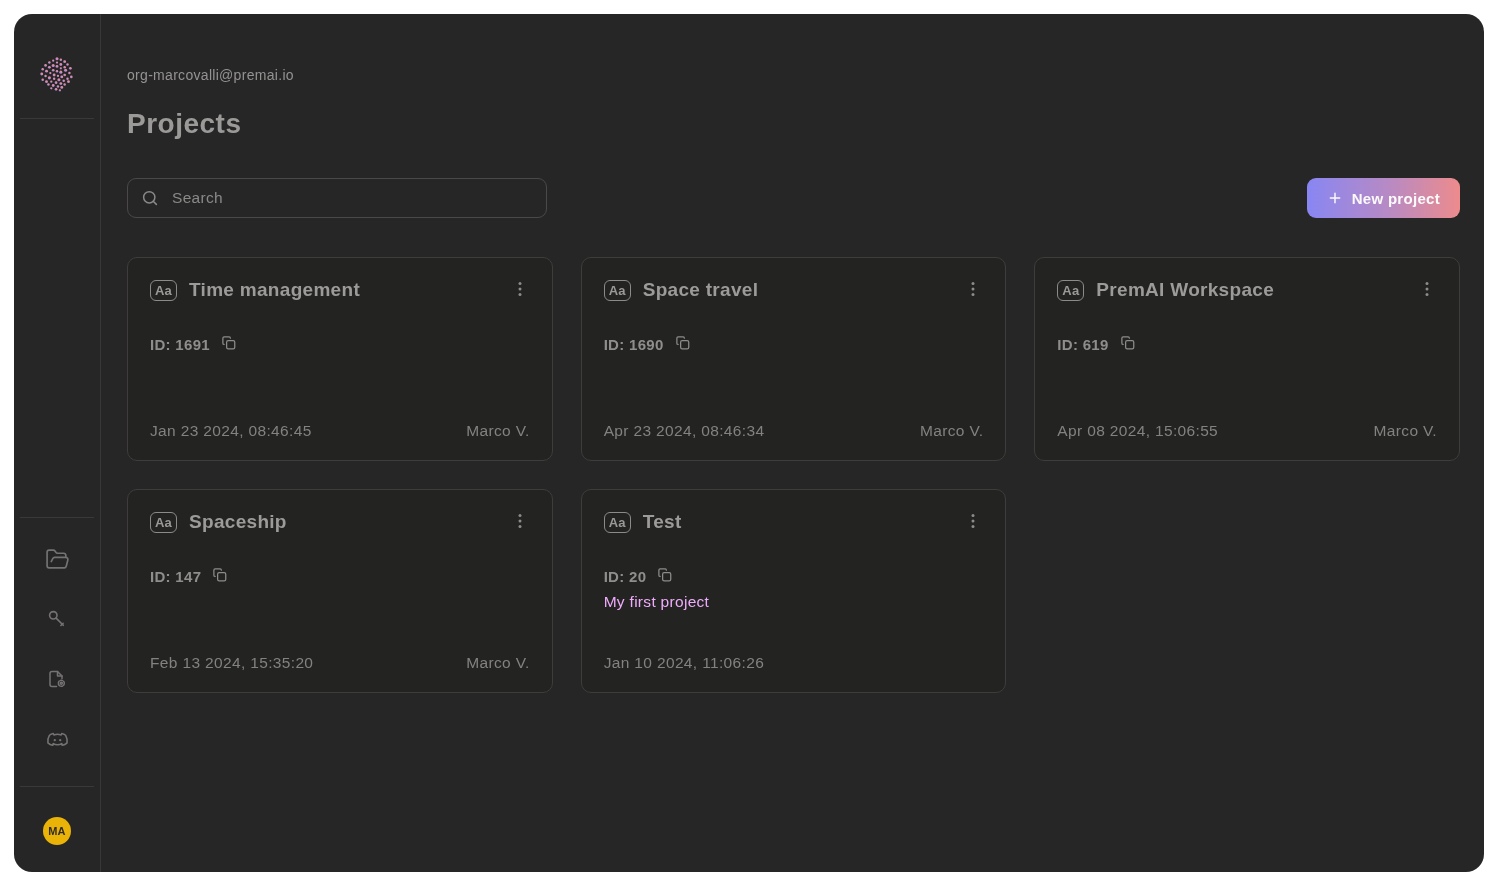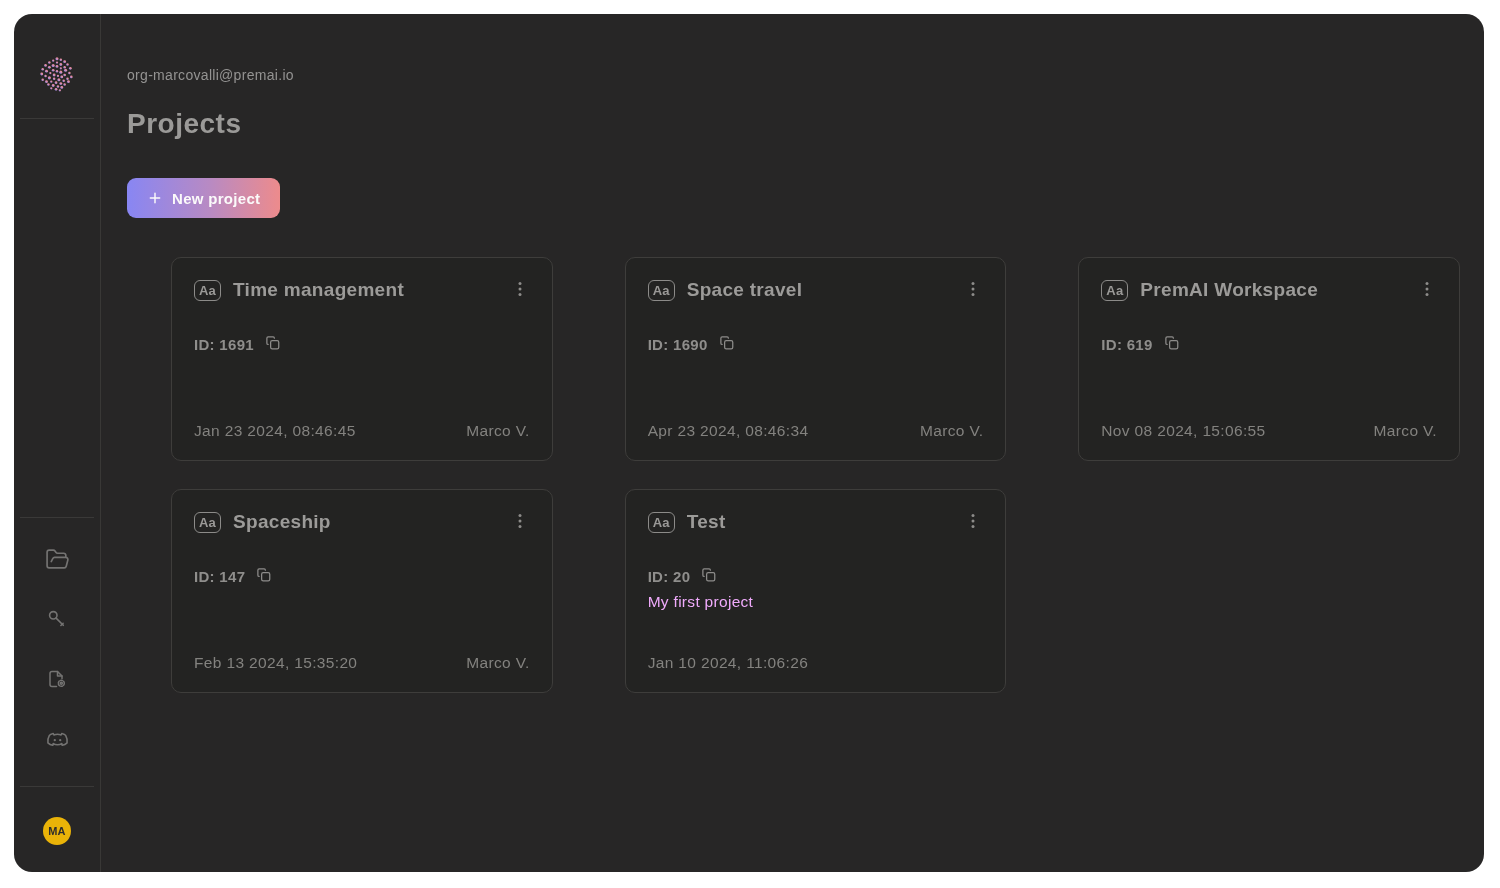--- a/index.html
+++ b/index.html
@@ -56,21 +56,21 @@
     color:#fbfafa;font-size:15px;font-weight:700;letter-spacing:.3px;
     font-family:inherit;
   }
   
   .grid{
     margin-top:39px;display:grid;grid-template-columns:repeat(3,1fr);
     gap:28px;grid-auto-rows:204px;
   }
   .card{
     box-sizing:border-box;background:#232322;border:1px solid #3e3d3b;border-radius:10px;
-    padding:20px 22px;display:flex;flex-direction:column;cursor:pointer;margin-left:44px;
+    padding:20px 22px;display:flex;flex-direction:column;cursor:pointer;
   }
   .card-head{display:flex;align-items:center;min-height:24px;}
   .type-badge{
     border:1.5px solid #8c8b89;border-radius:6px;color:#9a9997;
     font-size:13px;font-weight:600;line-height:17px;padding:1px 4px;letter-spacing:.2px;
   }
   .card-title{
     margin-left:12px;font-size:19px;font-weight:700;color:#9c9b99;letter-spacing:.3px;
     white-space:nowrap;overflow:hidden;text-overflow:ellipsis;
   }
@@ -204,20 +204,29 @@
 
     <div class="sb-divider"></div>
     <div class="avatar">MA</div>
   </aside>
 
   <main class="main">
     <div class="org-email">org-marcovalli@premai.io</div>
     <h1 class="page-title">Projects</h1>
 
     <div class="toolbar">
+      <div class="search-wrap">
+        <span class="s-icon">
+          <svg width="18" height="18" viewBox="0 0 24 24" fill="none" stroke="currentColor" stroke-width="2" stroke-linecap="round">
+            <circle cx="11" cy="11" r="7.5"></circle>
+            <path d="m20.5 20.5-4.2-4.2"></path>
+          </svg>
+        </span>
+        <input class="search-input" type="text" placeholder="Search" style="">
+      </div>
       <button class="new-project-btn">
         <span style="display:flex;">
           <svg width="16" height="16" viewBox="0 0 24 24" fill="none" stroke="currentColor" stroke-width="2.2" stroke-linecap="round">
             <path d="M12 5v14M5 12h14"></path>
           </svg>
         </span>
         <span>New project</span>
       </button>
     </div>
 
@@ -307,21 +316,21 @@
             <span>
               <svg width="15" height="15" viewBox="0 0 24 24" fill="none" stroke="currentColor" stroke-width="2" stroke-linecap="round" stroke-linejoin="round">
                 <rect width="13" height="13" x="9" y="9" rx="2.5"></rect>
                 <path d="M5 15c-1.1 0-2-.9-2-2V5c0-1.1.9-2 2-2h8c1.1 0 2 .9 2 2"></path>
               </svg>
             </span>
           </button>
         </div>
         <div class="card-desc"></div>
         <div class="card-foot">
-          <span>Nov 08 2024, 15:06:55</span>
+          <span>Apr 08 2024, 15:06:55</span>
           <span>Marco V.</span>
         </div>
       </div>
 
       <div class="card">
         <div class="card-head">
           <span class="type-badge">Aa</span>
           <span class="card-title">Spaceship</span>
           <button class="kebab-btn">
             <span>

